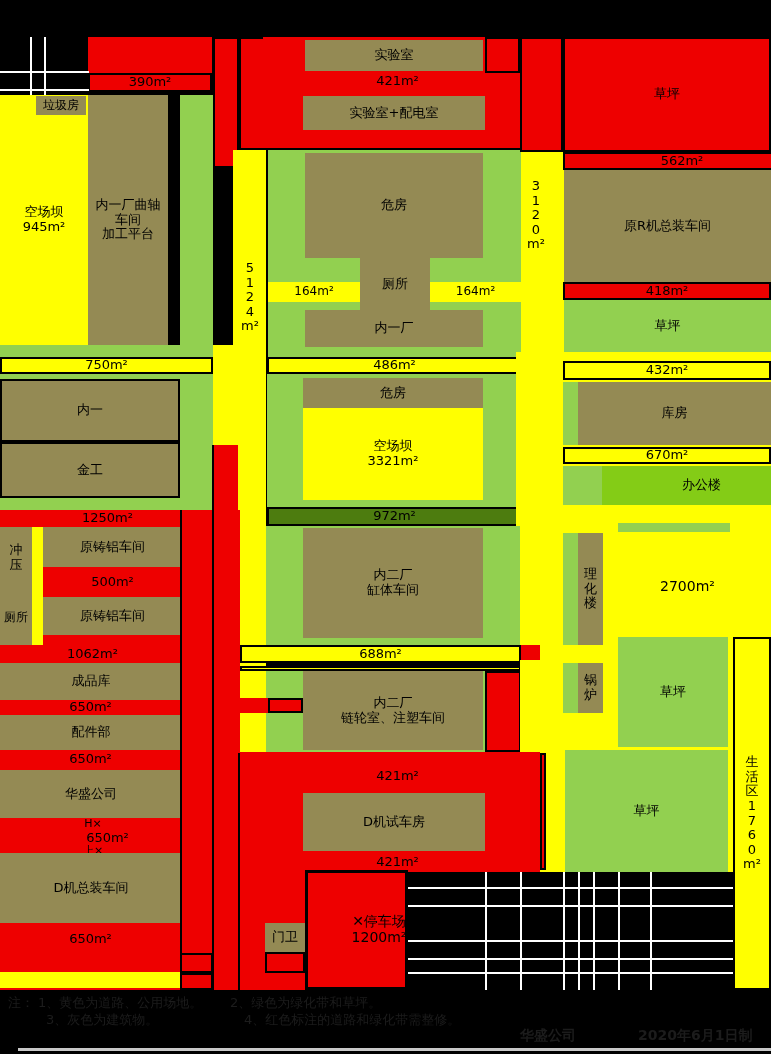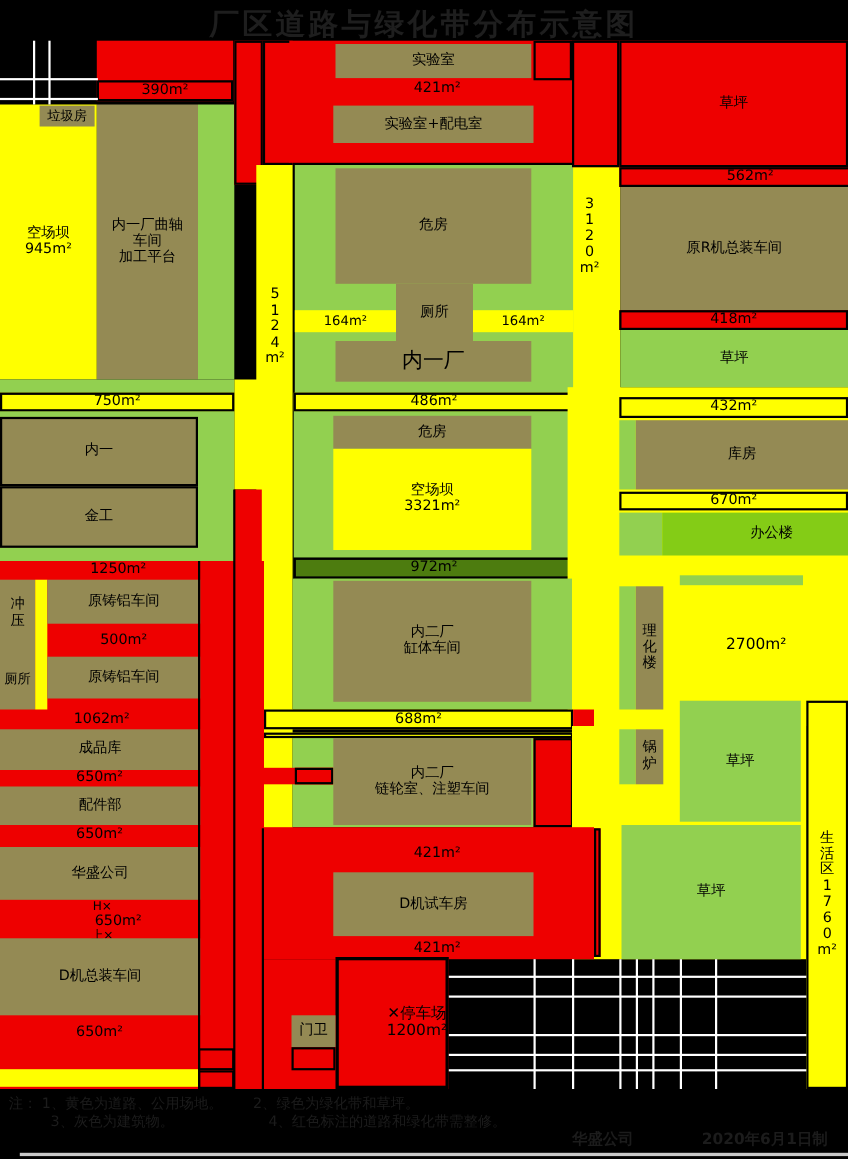--- a/index.html
+++ b/index.html
@@ -12,30 +12,29 @@
   .overlay-text{position:absolute;color:#1c1c1c;white-space:pre;}
   #map-title{position:absolute;top:4px;left:0;width:100%;text-align:center;
              font-size:27px;font-weight:bold;letter-spacing:3px;color:#1e1e1e;}
   .note{font-size:13px;}
   .footer{font-size:14px;font-weight:bold;}
 </style>
 </head>
 <body>
 
 <div id="stage">
-  <div id="map-title">厂区道路与绿化带分布示意图</div>
   <div id="map-blocks">
       <div class="block" style="left: 0px; top: 95px; width: 88px; height: 250px; background: rgb(255, 255, 0);">
         <span style="font-size: 13px;">空场坝
 945m²</span>
       </div>
       <div class="block" style="left: 36px; top: 96px; width: 50px; height: 19px; background: rgb(148, 138, 84);">
         <span style="font-size: 12px;">垃圾房</span>
       </div>
-      <div class="block" style="left: 88px; top: 95px; width: 92px; height: 250px; background: rgb(148, 138, 84);">
+      <div class="block" style="left: 88px; top: 95px; width: 80px; height: 250px; background: rgb(148, 138, 84);">
         <span style="font-size: 13px;">内一厂曲轴
 车间
 加工平台</span>
       </div>
       <div class="block" style="left: 180px; top: 95px; width: 33px; height: 250px; background: rgb(146, 208, 80);"></div>
       <div class="block" style="left: 88px; top: 37px; width: 124px; height: 36px; background: rgb(238, 0, 0);"></div>
       <div class="block" style="left: 88px; top: 73px; width: 124px; height: 19px; background: rgb(238, 0, 0); border: 2px solid rgb(0, 0, 0);">
         <span style="font-size: 13px;">390m²</span>
       </div>
       <div class="block" style="left: 213px; top: 37px; width: 26px; height: 131px; background: rgb(238, 0, 0); border: 2px solid rgb(0, 0, 0);"></div>
@@ -61,21 +60,21 @@
       <div class="block" style="left: 360px; top: 258px; width: 70px; height: 52px; background: rgb(148, 138, 84);">
         <span style="font-size: 13px;">厕所</span>
       </div>
       <div class="block" style="left: 268px; top: 282px; width: 92px; height: 20px; background: rgb(255, 255, 0);">
         <span style="font-size: 12px;">164m²</span>
       </div>
       <div class="block" style="left: 430px; top: 282px; width: 91px; height: 20px; background: rgb(255, 255, 0);">
         <span style="font-size: 12px;">164m²</span>
       </div>
       <div class="block" style="left: 305px; top: 310px; width: 178px; height: 37px; background: rgb(148, 138, 84);">
-        <span style="font-size: 19px; text-align: center;">内一厂</span>
+        <span style="font-size: 13px; text-align: center;">内一厂</span>
       </div>
       <div class="block" style="left: 267px; top: 357px; width: 255px; height: 17px; background: rgb(255, 255, 0); border: 2px solid rgb(0, 0, 0);">
         <span style="font-size: 13px;">486m²</span>
       </div>
       <div class="block" style="left: 0px; top: 345px; width: 213px; height: 12px; background: rgb(146, 208, 80);"></div>
       <div class="block" style="left: 0px; top: 357px; width: 213px; height: 17px; background: rgb(255, 255, 0); border: 2px solid rgb(0, 0, 0);">
         <span style="font-size: 13px;">750m²</span>
       </div>
       <div class="block" style="left: 0px; top: 374px; width: 213px; height: 136px; background: rgb(146, 208, 80);"></div>
       <div class="block" style="left: 0px; top: 379px; width: 180px; height: 63px; background: rgb(148, 138, 84); border: 2px solid rgb(0, 0, 0);">

